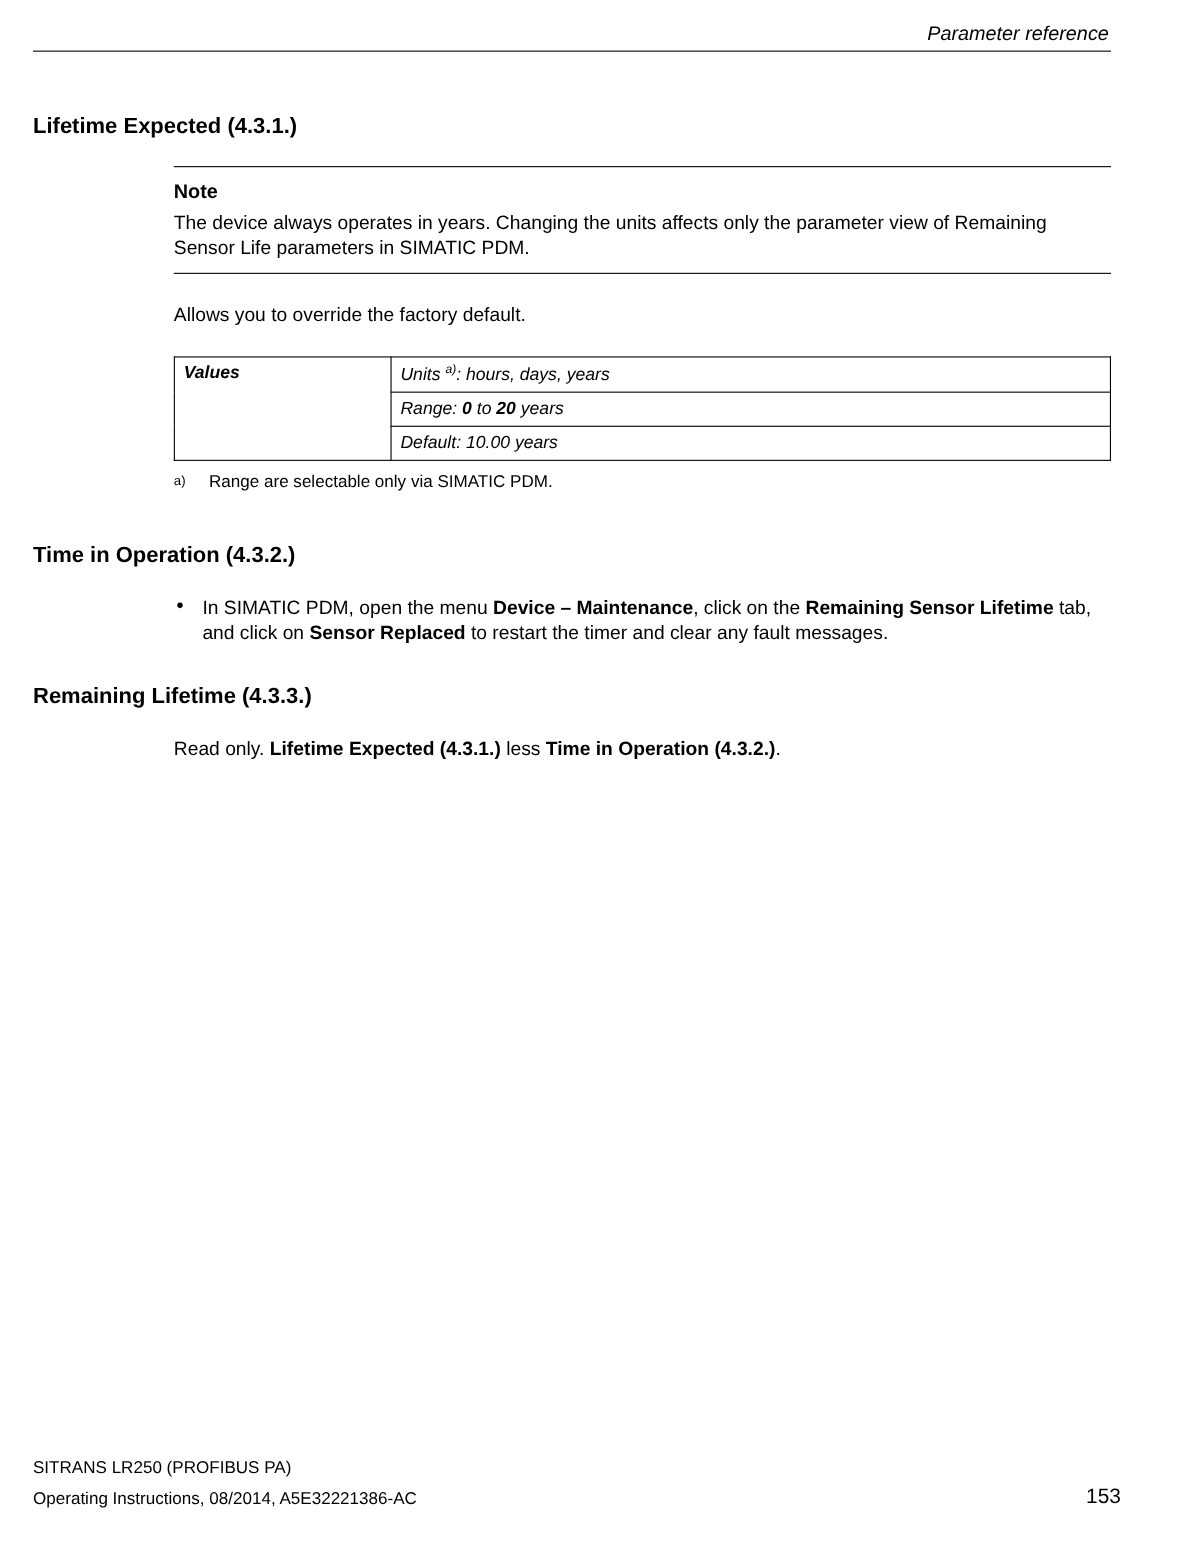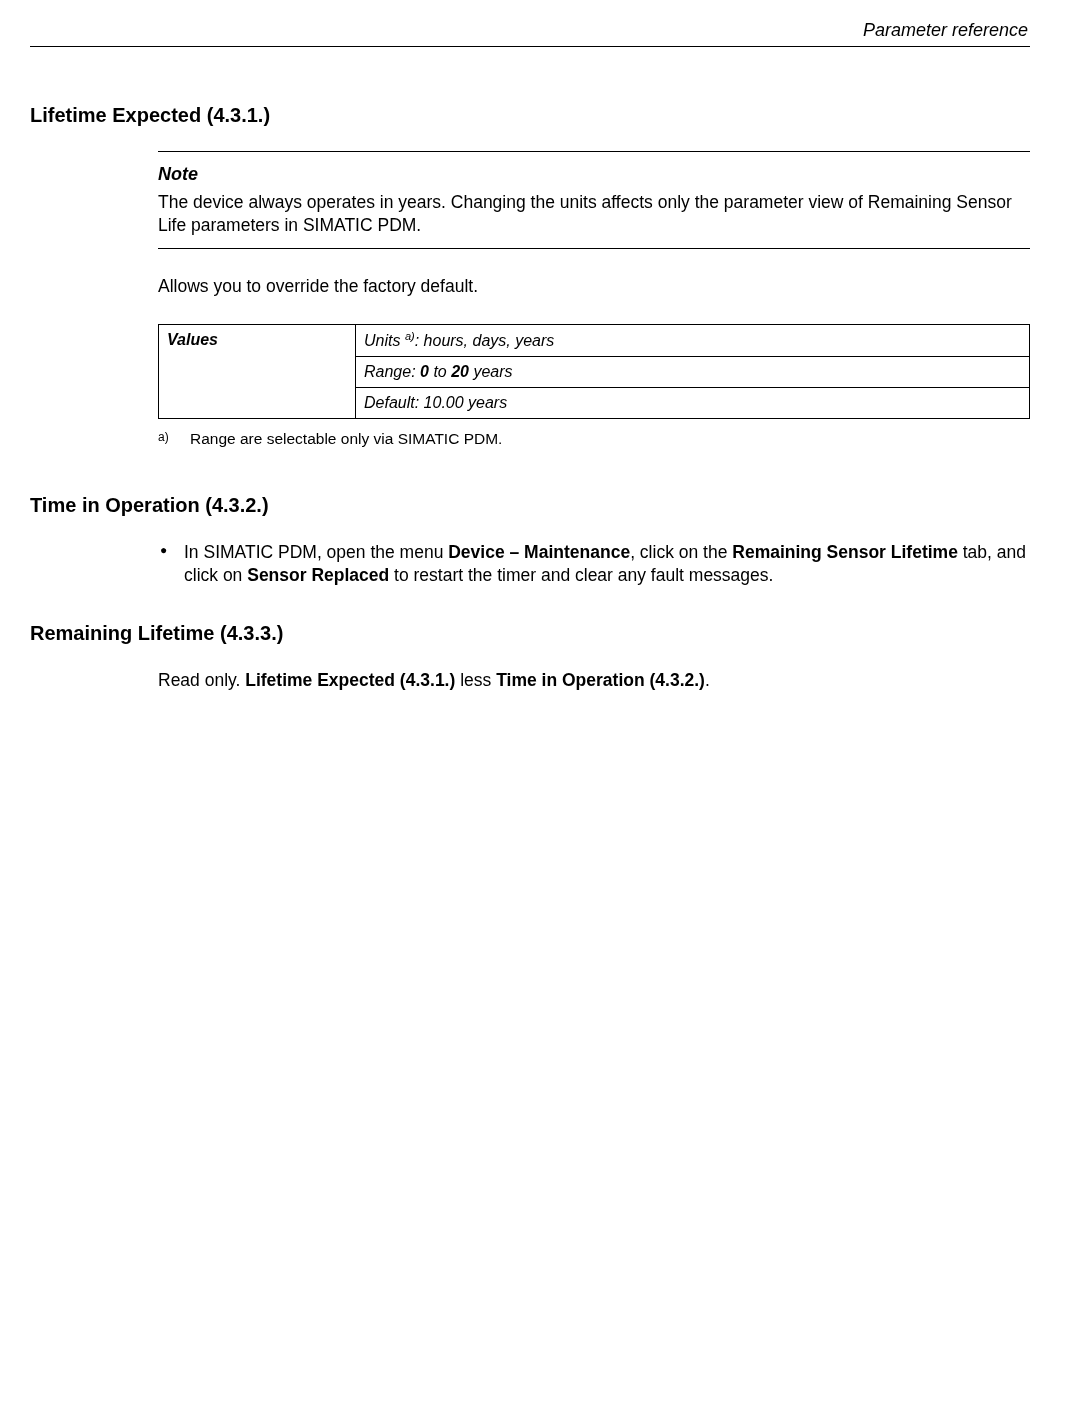--- a/index.html
+++ b/index.html
@@ -10,21 +10,21 @@
     color: #000;
     margin: 0;
     padding: 0;
     background: #fff;
   }
   .page {
     width: 1075px;
     height: 1404px;
     position: relative;
     box-sizing: border-box;
-    padding: 18px 45px 30px 30px;
+    padding: 18px 65px 30px 30px;
   }
   .header-right {
     text-align: right;
     font-style: italic;
     font-size: 18px;
     padding-right: 2px;
     margin-bottom: 4px;
   }
   .header-rule {
     border: none;
@@ -41,21 +41,20 @@
   }
   .note-box {
     border-top: 1.5px solid #000;
     padding-top: 10px;
     margin-bottom: 16px;
   }
   .note-label {
     font-weight: bold;
     font-size: 18px;
     margin-bottom: 4px;
-    font-style: italic;
   }
   .note-text {
     margin: 0 0 10px 0;
   }
   .note-end {
     border-top: 1.5px solid #000;
   }
   .para {
     margin: 26px 0 26px 0;
   }
@@ -181,14 +180,21 @@
   </div>
 
   <div class="section-title" style="margin-top:32px;">Remaining Lifetime (4.3.3.)</div>
 
   <div class="indent">
     <p style="margin:0;">
       <span>Read only. </span><span class="bold">Lifetime Expected (4.3.1.)</span><span> less </span><span class="bold">Time in Operation (4.3.2.)</span><span>.</span>
     </p>
   </div>
 
+  <div class="footer">
+    <div class="footer-line1">SITRANS LR250 (PROFIBUS PA)</div>
+    <div class="footer-row">
+      <div>Operating Instructions, 08/2014, A5E32221386-AC</div>
+      <div class="page-num">153</div>
+    </div>
+  </div>
 
 </div>
 
 </body></html>

